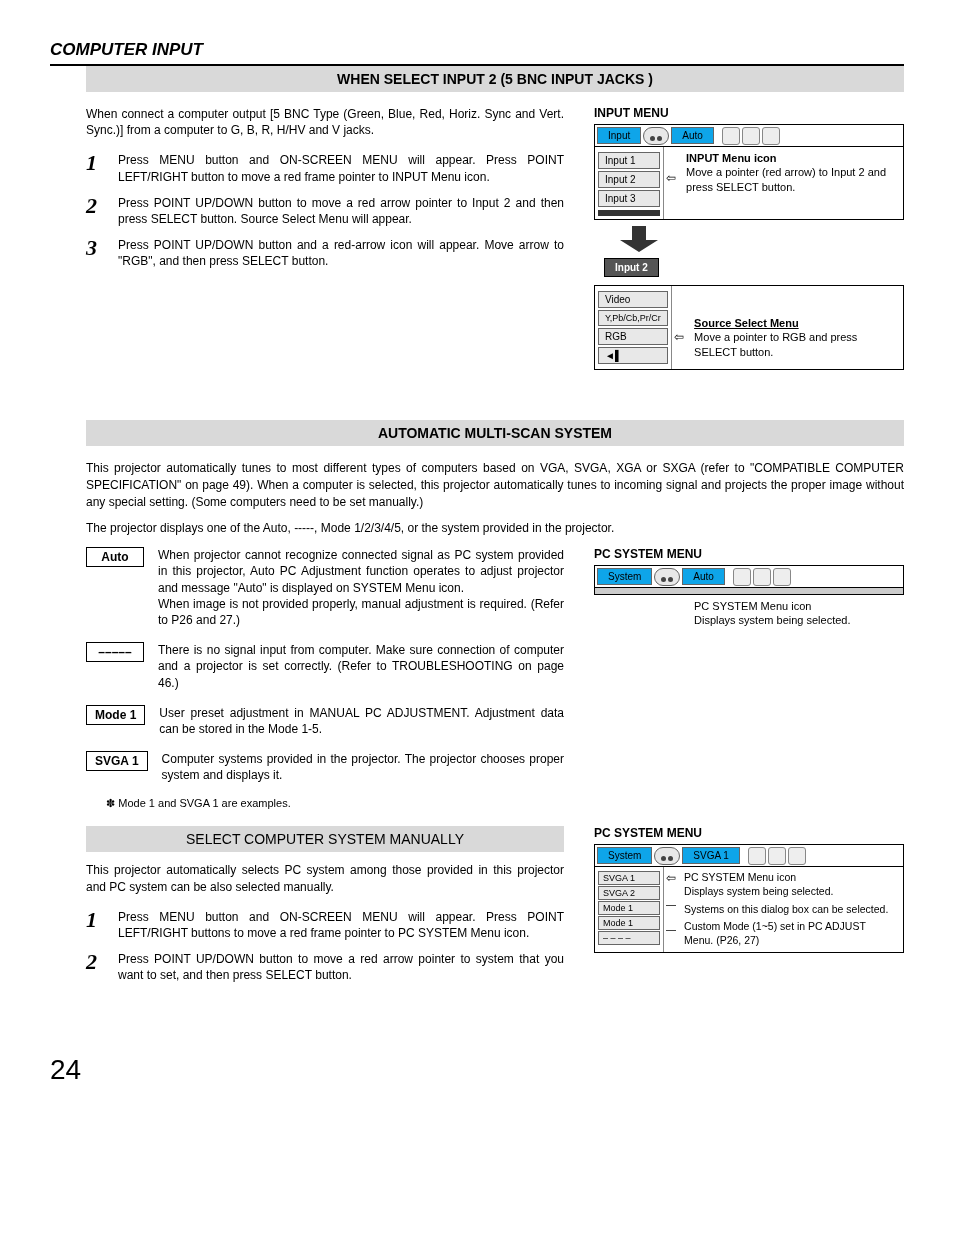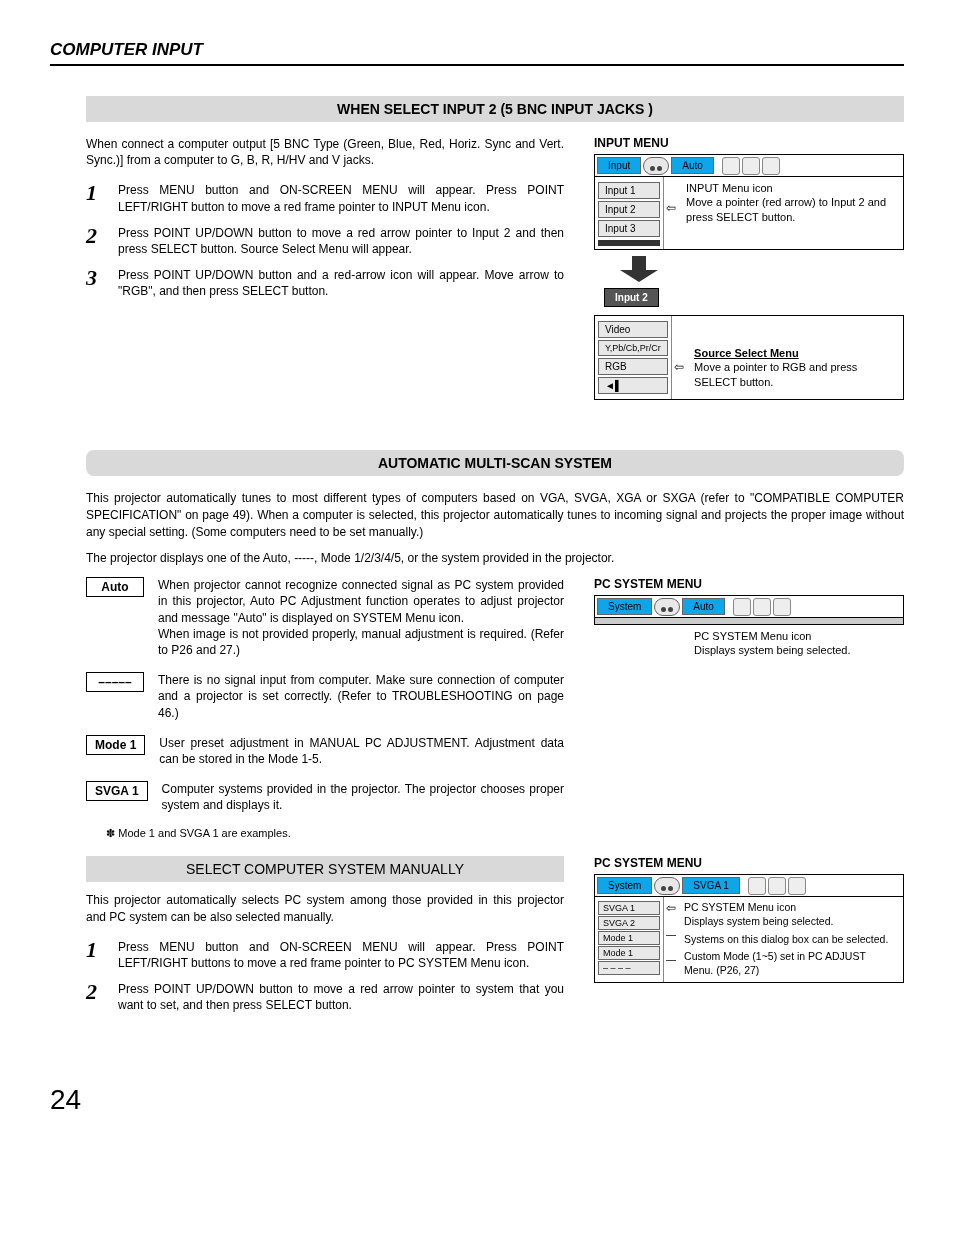--- a/index.html
+++ b/index.html
@@ -1,17 +1,17 @@
 <!DOCTYPE html>
 <html><head>
 <meta charset="utf-8">
 <style>
   * { box-sizing: border-box; margin: 0; padding: 0; }
   body { font-family: Arial, Helvetica, sans-serif; font-size: 12px; color: #000; background: #fff; width: 954px; margin: 0 auto; padding: 40px 50px 20px 50px; }
-  .section-header { font-size: 17px; font-weight: bold; font-style: italic; border-bottom: 2px solid #000; padding-bottom: 4px; margin-bottom: 30px; }
+  .section-header { font-size: 17px; font-weight: bold; font-style: italic; border-bottom: 2px solid #000; padding-bottom: 4px; }
   .sub-header { background: #d9d9d9; font-weight: bold; font-size: 14px; text-align: center; padding: 5px 0; margin-bottom: 14px; }
   .sub-header-left { background: #d9d9d9; font-weight: normal; font-size: 14px; text-align: center; padding: 5px 8px; margin-bottom: 10px; }
   .two-col { display: flex; gap: 30px; }
   .left-col { flex: 1; }
   .right-col { width: 310px; }
   .intro { text-align: justify; margin-bottom: 14px; line-height: 1.35; }
   .step { display: flex; gap: 14px; margin-bottom: 10px; }
   .step-num { font-family: 'Times New Roman', serif; font-style: italic; font-weight: bold; font-size: 22px; width: 18px; flex-shrink: 0; line-height: 1; }
   .step-text { text-align: justify; line-height: 1.35; }
   .menu-title { font-weight: bold; font-size: 12px; margin-bottom: 4px; }
@@ -81,21 +81,21 @@
         <div class="menu-body">
           <div class="menu-list" style="width:90px;">
             <div class="menu-item">Input 1</div>
             <div class="menu-item">Input 2</div>
             <div class="menu-item">Input 3</div>
             <div class="bar-under"></div>
           </div>
           <div style="display:flex;">
             <div style="padding:24px 4px 0 2px;"><span class="left-arrow"></span></div>
             <div class="annot">
-              <div style="font-weight:normal;">INPUT Menu icon</div>
+              <div style="font-weight:bold;">INPUT Menu icon</div>
               <div>Move a pointer (red arrow) to Input 2 and press SELECT button.</div>
             </div>
           </div>
         </div>
       </div>
       <div class="arrow-down">
         <svg width="50" height="26">
             <polygon points="18,0 32,0 32,14 44,14 25,26 6,14 18,14" fill="#333"></polygon>
           </svg>
       </div>
@@ -115,21 +115,21 @@
               <div>Move a pointer to RGB and press SELECT button.</div>
             </div>
           </div>
         </div>
       </div>
     </div>
   </div>
 </div>
 
 <div class="multi-section">
-  <div class="sub-header" style="margin-left:36px;border-radius:8px;">AUTOMATIC MULTI-SCAN SYSTEM</div>
+  <div class="sub-header" style="margin-left:36px;">AUTOMATIC MULTI-SCAN SYSTEM</div>
   <div style="margin-left:36px;">
     <div class="body-para">This projector automatically tunes to most different types of computers based on VGA, SVGA, XGA or SXGA (refer to "COMPATIBLE COMPUTER SPECIFICATION" on page 49).  When a computer is selected, this projector automatically tunes to incoming signal and projects the proper image without any special setting.  (Some computers need to be set manually.)</div>
     <div class="body-para">The projector displays one of the Auto, -----, Mode 1/2/3/4/5, or the system provided in the projector.</div>
     <div class="two-col" style="margin-top:10px;">
       <div class="left-col">
         <div class="mode-row">
           <div class="mode-label">Auto</div>
           <div class="mode-text" style="white-space:pre-line;">When projector cannot recognize connected signal as PC system provided in this projector, Auto PC Adjustment function operates to adjust projector and message "Auto" is displayed on SYSTEM Menu icon.
 When image is not provided properly, manual adjustment is required.  (Refer to P26 and 27.)</div>
         </div>

